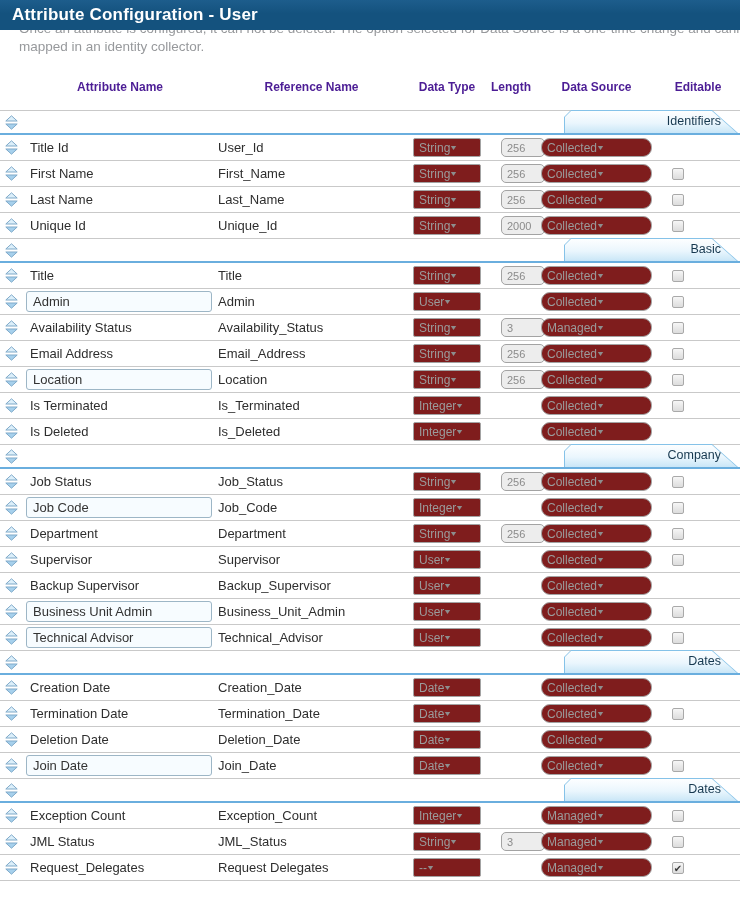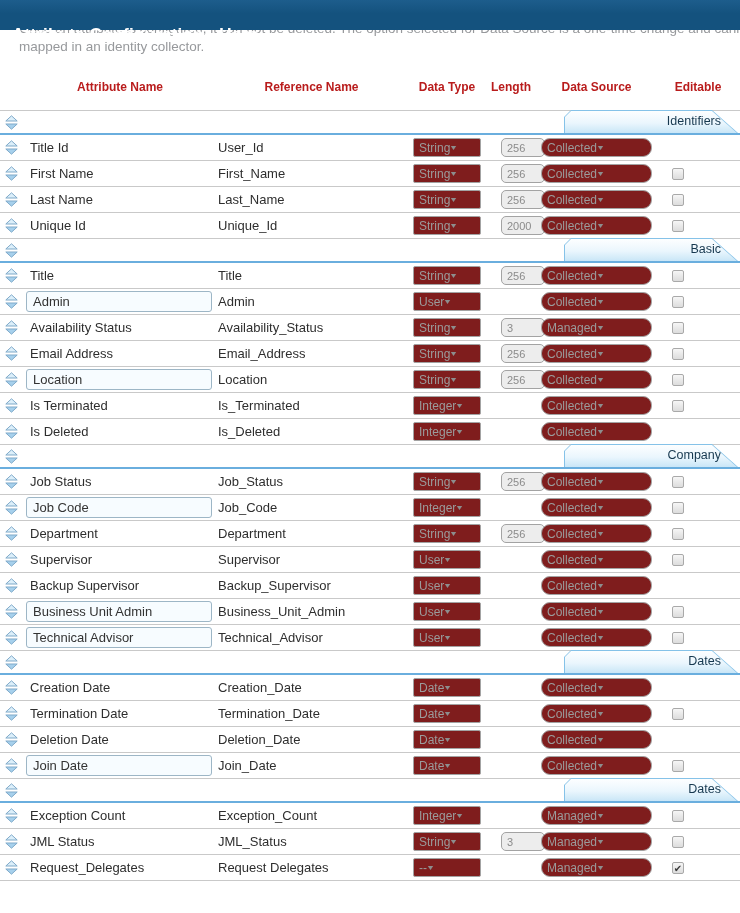--- a/index.html
+++ b/index.html
@@ -4,32 +4,32 @@
 <style>
   * { margin:0; padding:0; box-sizing:border-box; }
   html,body { width:740px; height:913px; background:#ffffff; overflow:hidden;
               font-family:"Liberation Sans", sans-serif; }
   .stage { position:relative; width:740px; height:913px; }
 
   
   .app-header { position:absolute; top:0; left:0; width:740px; height:30px;
                 background:linear-gradient(#1d5d8c,#14527e 45%); z-index:3; }
   .app-title { color:#ffffff; font-weight:bold; font-size:17px; line-height:30px;
-               padding-left:12px; letter-spacing:.2px;margin-top:20px; }
+               padding-left:12px; letter-spacing:.2px; }
 
   
   .notice { position:absolute; top:20px; left:8px; width:731px; z-index:1;
             color:#97999c; font-size:13.5px; line-height:18px; }
   .notice-line { display:block; white-space:nowrap; overflow:hidden;margin-left:11px; }
 
   .content { position:absolute; top:72px; left:0; width:740px; }
 
   .grid-cols { display:grid; grid-template-columns:26px 188px 195px 76px 52px 119px 1fr; }
 
-  .col-headers { height:38px; padding-top:8px; font-size:12px; font-weight:bold; color:#b91c1c; }
+  .col-headers { height:38px; padding-top:8px; font-size:12px; font-weight:bold; color:#4c1d95; }
   .col-headers .ch { text-align:center; }
 
   .attribute-table { border-top:1px solid #c9c9c9; }
 
   
   .section-row { position:relative; height:24px; border-bottom:2px solid #6aaede;
                  display:flex; align-items:center; }
   .section-row .handle { margin-left:5px; }
   .tab { position:absolute; right:2px; bottom:0; width:174px; height:23px;
          background:#85c2e8;

